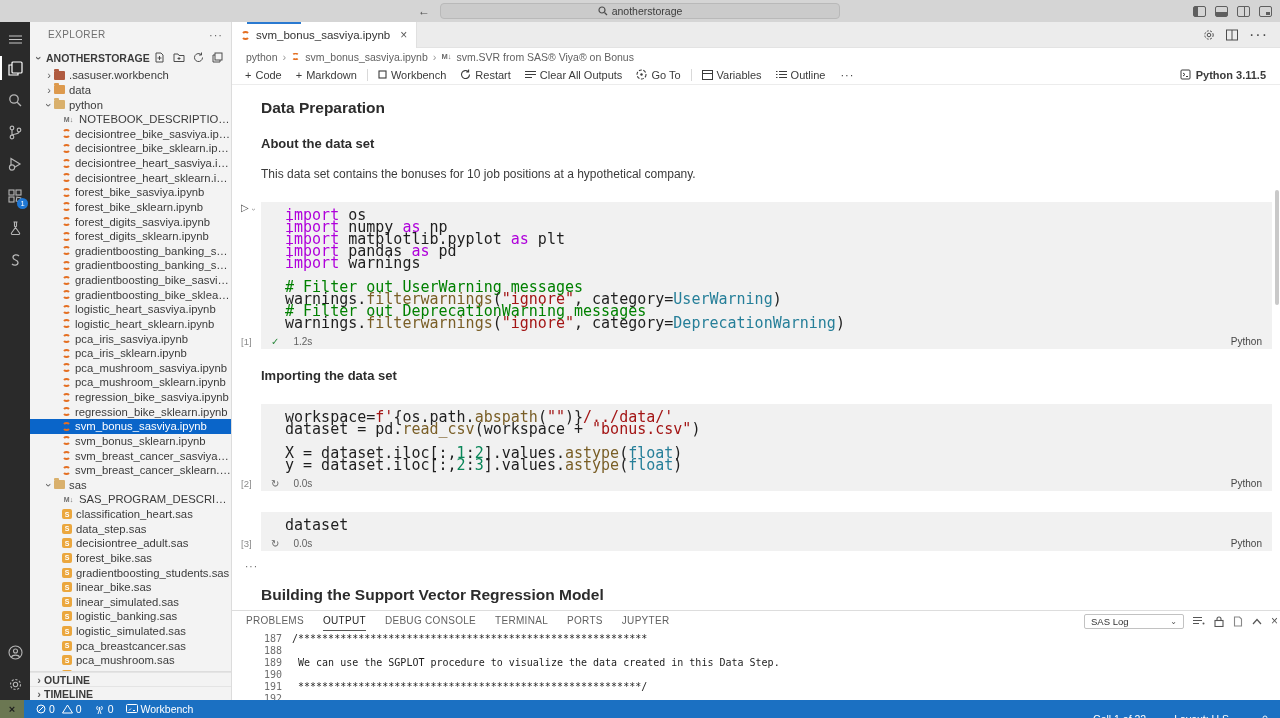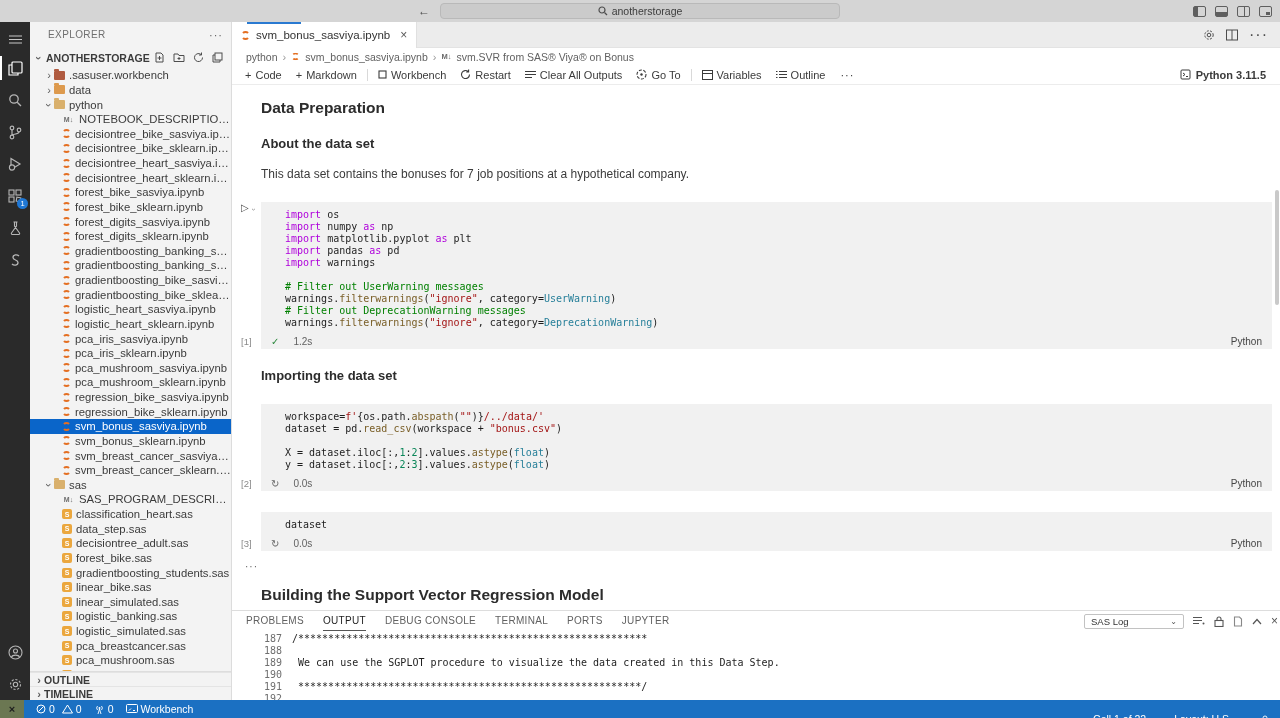--- a/index.html
+++ b/index.html
@@ -74,21 +74,21 @@
 
   
   #nbscroll { flex:1; overflow:hidden; position:relative; padding:0 6px 0 4px; }
   .cell { display:flex; }
   .cell.code { margin-top:21px; }
   .gutter { width:25px; flex:none; position:relative; }
   .cbody { flex:1; min-width:0; margin-right:2px; }
   .md-h1 { font-size:15.5px; font-weight:600; color:#2c2c2c; margin:14px 0 0; }
   .md-h3 { font-size:13px; font-weight:600; color:#2c2c2c; margin:19px 0 0; }
   .md-p { font-size:12px; color:#3b3b3b; margin:16px 0 0; }
-  .codearea { background:#f1f1f1; padding:7px 0 4px 24px; font-family:"DejaVu Sans Mono",monospace; font-size:10px; line-height:12px; color:#1e1e1e; }
+  .codearea { background:#f1f1f1; padding:7px 0 4px 24px; font-family:"DejaVu Sans Mono",monospace; font-size:15px; line-height:12px; color:#1e1e1e; }
   .cline { white-space:pre; height:12px; }
   .cfoot { background:#f1f1f1; display:flex; align-items:center; height:16px; padding:0 10px; font-size:10px; color:#555; }
   .cstat.check { color:#2d883d; font-size:10px; }
   .cstat.sync { color:#666; font-size:10px; }
   .ctime { margin-left:14px; color:#616161; }
   .clang { margin-left:auto; color:#454545; }
   .runbtn { position:absolute; top:0; left:5px; font-size:10px; color:#4d4d4d; }
   .runchev { position:absolute; top:3px; left:16px; font-size:8px; color:#888; transform:rotate(90deg); display:inline-block; }
   .execn { position:absolute; bottom:2px; left:5px; font-size:9.5px; color:#8a8a8a; }
   .cell-dots { margin:10px 0 0 9px; color:#5f5f5f; font-size:10px; letter-spacing:1px; }
@@ -578,21 +578,21 @@
         </span>
       </div>
 
       <div id="nbscroll">
         <div>
             <div class="cell markdown">
               <div class="gutter"></div>
               <div class="cbody">
                 <div class="md-h1">Data Preparation</div>
                 <div class="md-h3">About the data set</div>
-                <div class="md-p"><span>This data set contains the bonuses for 7 job positions at a hypothetical company.</span></div>
+                <div class="md-p"><span>This data set contains the bonuses for 10 job positions at a hypothetical company.</span></div>
               </div>
             </div>
             <div class="cell code">
               <div class="gutter">
                 <span class="runbtn">▷</span>
                 <span class="runchev">›</span>
                 <span class="execn">[1]</span>
               </div>
               <div class="cbody">
                 <div class="codearea">

